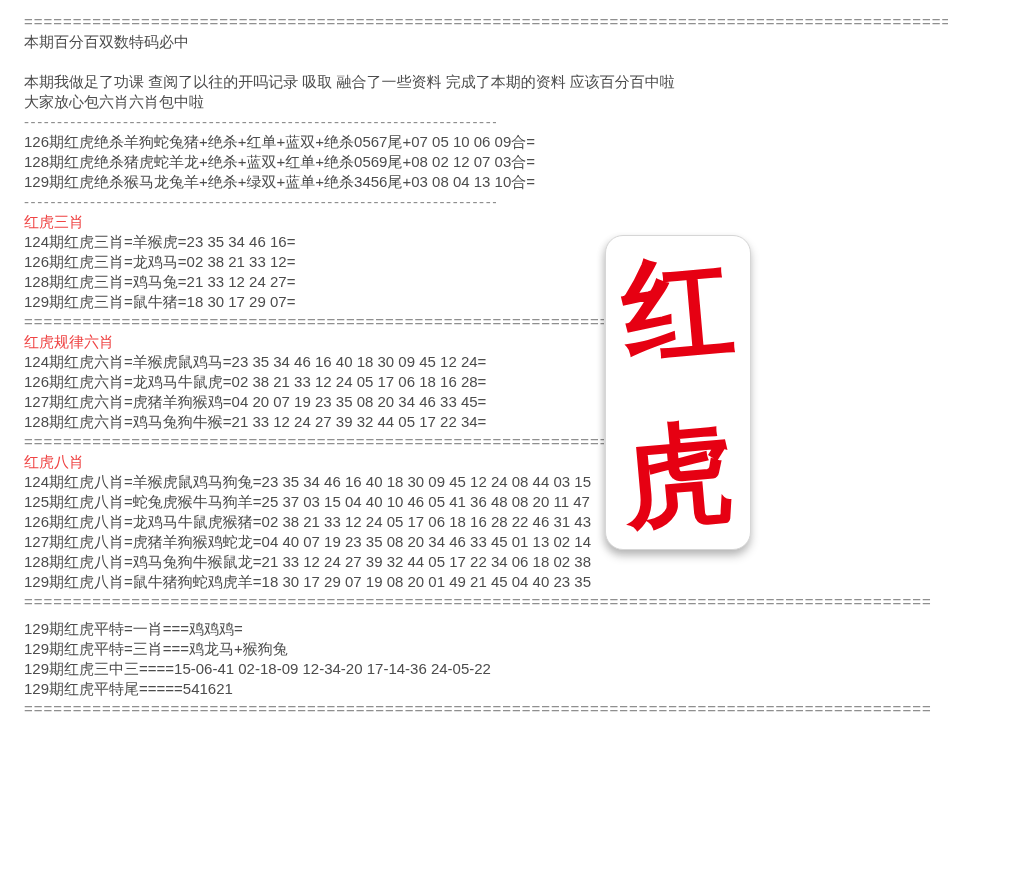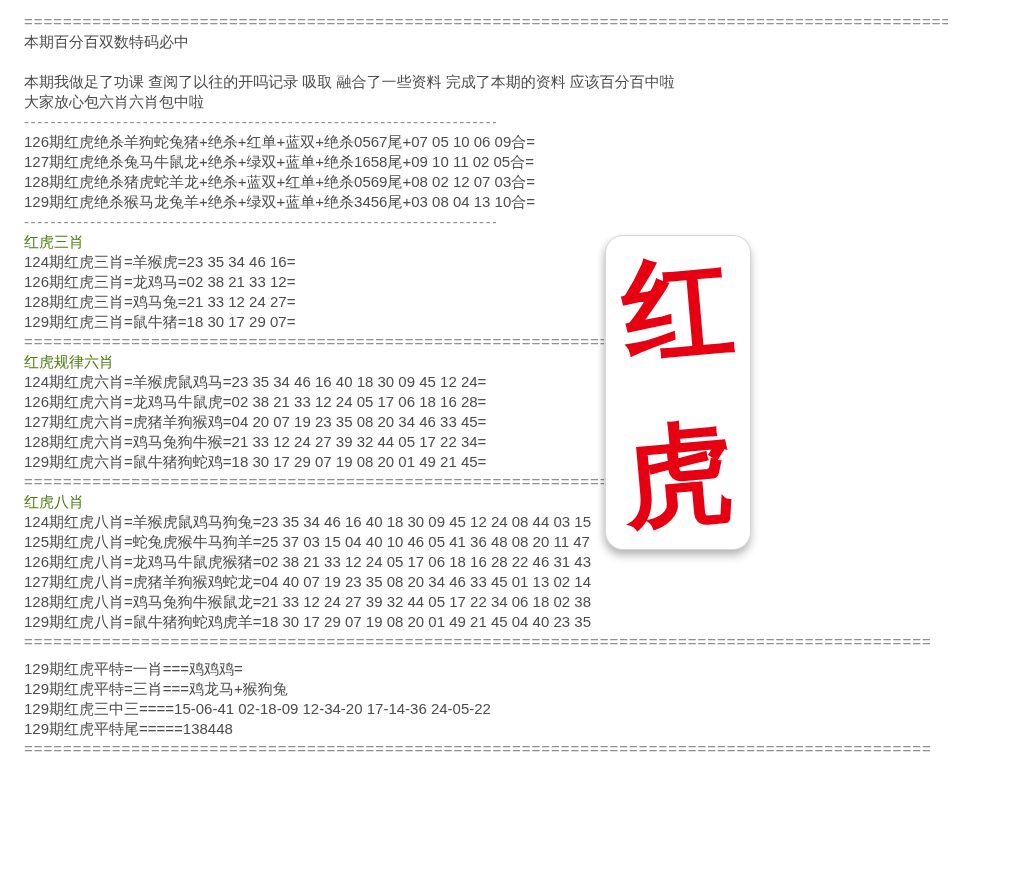--- a/index.html
+++ b/index.html
@@ -23,21 +23,21 @@
     top: 12px;
     right: 0;
   }
   .line {
     height: 20px;
     line-height: 20px;
     white-space: nowrap;
     overflow: hidden;
   }
   .section-title {
-    color: #4d7c0f;
+    color: #ef4444;
   }
   .blank {
     height: 20px;
   }
   .spacer-sm {
     height: 7px;
   }
   .sep {
     height: 20px;
     line-height: 20px;
@@ -89,54 +89,52 @@
   <div class="content">
 
     <div class="sep sep-eq sep-full">==============================================================================================================</div>
     <div class="line">本期百分百双数特码必中</div>
     <div class="blank"></div>
     <div class="line">本期我做足了功课 查阅了以往的开吗记录 吸取 融合了一些资料 完成了本期的资料 应该百分百中啦</div>
     <div class="line">大家放心包六肖六肖包中啦</div>
 
     <div class="sep sep-dash">----------------------------------------------------------------------------------------------------</div>
     <div class="line">126期红虎绝杀羊狗蛇兔猪+绝杀+红单+蓝双+绝杀0567尾+07 05 10 06 09合=</div>
-    <div class="line">127期红虎绝杀兔马牛鼠龙+绝杀+绿双+蓝单+绝杀1658尾+09 10 11 02 05合=</div>
     <div class="line">128期红虎绝杀猪虎蛇羊龙+绝杀+蓝双+红单+绝杀0569尾+08 02 12 07 03合=</div>
     <div class="line">129期红虎绝杀猴马龙兔羊+绝杀+绿双+蓝单+绝杀3456尾+03 08 04 13 10合=</div>
     <div class="sep sep-dash">----------------------------------------------------------------------------------------------------</div>
 
     <div class="line section-title">红虎三肖</div>
     <div class="line">124期红虎三肖=羊猴虎=23 35 34 46 16=</div>
     <div class="line">126期红虎三肖=龙鸡马=02 38 21 33 12=</div>
     <div class="line">128期红虎三肖=鸡马兔=21 33 12 24 27=</div>
     <div class="line">129期红虎三肖=鼠牛猪=18 30 17 29 07=</div>
 
     <div class="sep sep-eq sep-mid">==============================================================================================================</div>
     <div class="line section-title">红虎规律六肖</div>
     <div class="line">124期红虎六肖=羊猴虎鼠鸡马=23 35 34 46 16 40 18 30 09 45 12 24=</div>
     <div class="line">126期红虎六肖=龙鸡马牛鼠虎=02 38 21 33 12 24 05 17 06 18 16 28=</div>
     <div class="line">127期红虎六肖=虎猪羊狗猴鸡=04 20 07 19 23 35 08 20 34 46 33 45=</div>
     <div class="line">128期红虎六肖=鸡马兔狗牛猴=21 33 12 24 27 39 32 44 05 17 22 34=</div>
-    <div class="line">129期红虎六肖=鼠牛猪狗蛇鸡=18 30 17 29 07 19 08 20 01 49 21 45=</div>
 
     <div class="sep sep-eq sep-mid">==============================================================================================================</div>
     <div class="line section-title">红虎八肖</div>
     <div class="line">124期红虎八肖=羊猴虎鼠鸡马狗兔=23 35 34 46 16 40 18 30 09 45 12 24 08 44 03 15</div>
     <div class="line">125期红虎八肖=蛇兔虎猴牛马狗羊=25 37 03 15 04 40 10 46 05 41 36 48 08 20 11 47</div>
     <div class="line">126期红虎八肖=龙鸡马牛鼠虎猴猪=02 38 21 33 12 24 05 17 06 18 16 28 22 46 31 43</div>
     <div class="line">127期红虎八肖=虎猪羊狗猴鸡蛇龙=04 40 07 19 23 35 08 20 34 46 33 45 01 13 02 14</div>
     <div class="line">128期红虎八肖=鸡马兔狗牛猴鼠龙=21 33 12 24 27 39 32 44 05 17 22 34 06 18 02 38</div>
     <div class="line">129期红虎八肖=鼠牛猪狗蛇鸡虎羊=18 30 17 29 07 19 08 20 01 49 21 45 04 40 23 35</div>
 
     <div class="sep sep-eq sep-fullb">==============================================================================================================</div>
     <div class="spacer-sm"></div>
     <div class="line">129期红虎平特=一肖===鸡鸡鸡=</div>
     <div class="line">129期红虎平特=三肖===鸡龙马+猴狗兔</div>
     <div class="line">129期红虎三中三====15-06-41 02-18-09 12-34-20 17-14-36 24-05-22</div>
-    <div class="line">129期红虎平特尾=====138448</div>
+    <div class="line">129期红虎平特尾=====541621</div>
     <div class="sep sep-eq sep-fullb">==============================================================================================================</div>
 
   </div>
 
   <div class="badge">
     <div class="badge-char" style="color: rgb(230, 0, 18);">红</div>
     <div class="badge-char" style="color: rgb(230, 0, 18);">虎</div>
   </div>
 </div>
 

